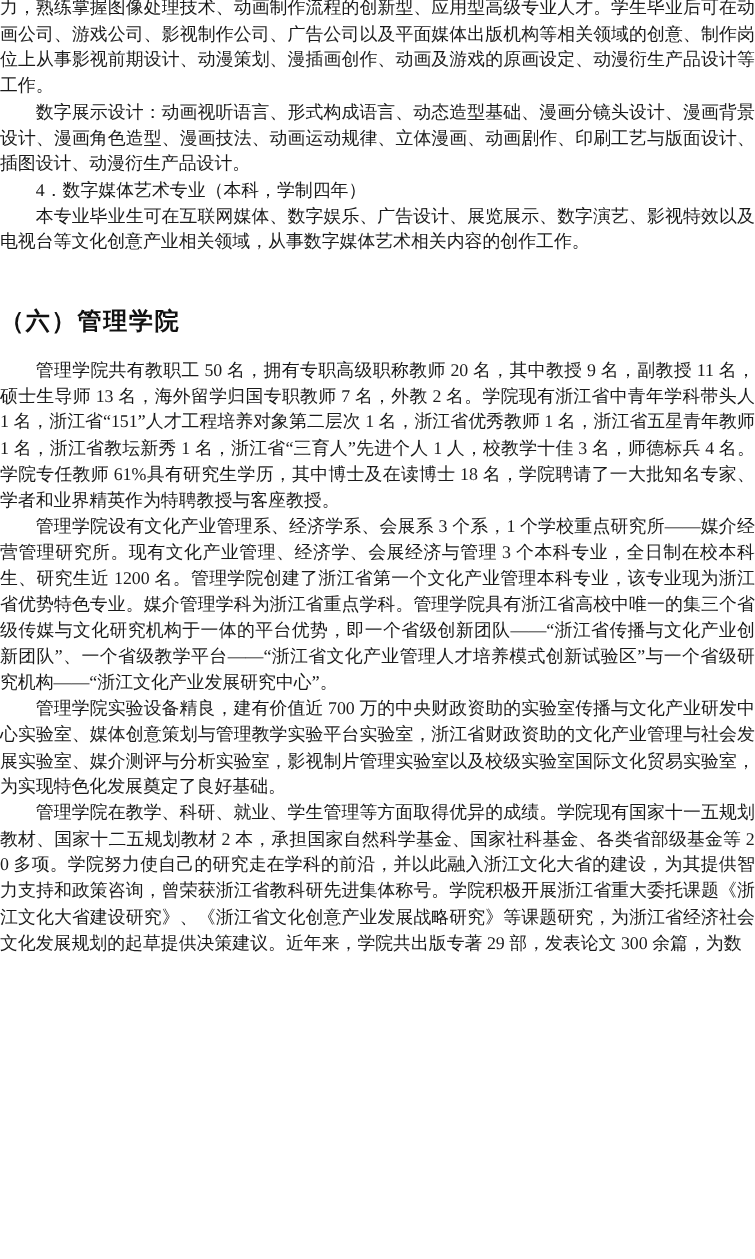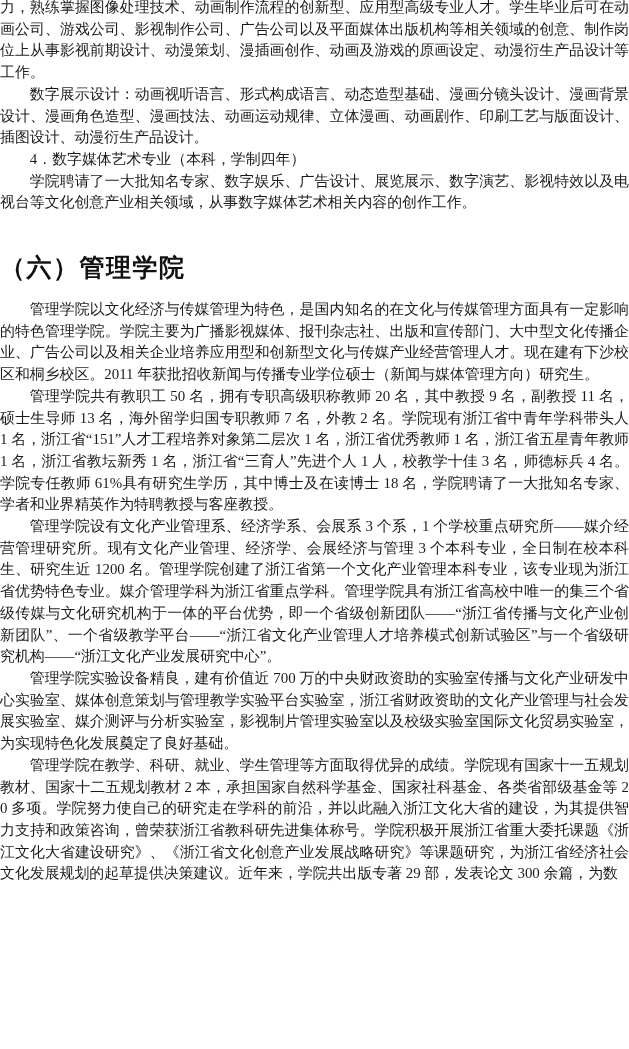--- a/index.html
+++ b/index.html
@@ -28,47 +28,46 @@
     .page p {
       margin: 0;
       text-indent: 2em;
     }
     .page p.cont {
       text-indent: 0;
     }
     .page h2.section-heading {
       font-family: Liberation Serif, serif;
       font-weight: 700;
-      font-size: 25px;
+      font-size: 20px;
       line-height: 32px;
       letter-spacing: 1.5px;
       color: #111111;
       margin: 38px 0 15px 0;
       text-indent: 0;
       text-align: left;
     }
   </style>
 </head>
 <body>
 
 <div class="page">
 
   <p class="cont">力，熟练掌握图像处理技术、动画制作流程的创新型、应用型高级专业人才。学生毕业后可在动画公司、游戏公司、影视制作公司、广告公司以及平面媒体出版机构等相关领域的创意、制作岗位上从事影视前期设计、动漫策划、漫插画创作、动画及游戏的原画设定、动漫衍生产品设计等工作。</p>
 
   <p>数字展示设计：动画视听语言、形式构成语言、动态造型基础、漫画分镜头设计、漫画背景设计、漫画角色造型、漫画技法、动画运动规律、立体漫画、动画剧作、印刷工艺与版面设计、插图设计、动漫衍生产品设计。</p>
 
   <p>4．数字媒体艺术专业（本科，学制四年）</p>
 
 
-  <p>学院聘请了一大批知名专家、数字娱乐、广告设计、展览展示、数字演艺、影视特效以及电视台等文化创意产业相关领域，从事数字媒体艺术相关内容的创作工作。</p>
+  <p>本专业毕业生可在互联网媒体、数字娱乐、广告设计、展览展示、数字演艺、影视特效以及电视台等文化创意产业相关领域，从事数字媒体艺术相关内容的创作工作。</p>
 
 
   <h2 class="section-heading">（六）管理学院</h2>
 
-  <p>管理学院以文化经济与传媒管理为特色，是国内知名的在文化与传媒管理方面具有一定影响的特色管理学院。学院主要为广播影视媒体、报刊杂志社、出版和宣传部门、大中型文化传播企业、广告公司以及相关企业培养应用型和创新型文化与传媒产业经营管理人才。现在建有下沙校区和桐乡校区。2011 年获批招收新闻与传播专业学位硕士（新闻与媒体管理方向）研究生。</p>
 
   <p>管理学院共有教职工 50 名，拥有专职高级职称教师 20 名，其中教授 9 名，副教授 11 名，硕士生导师 13 名，海外留学归国专职教师 7 名，外教 2 名。学院现有浙江省中青年学科带头人 1 名，浙江省“151”人才工程培养对象第二层次 1 名，浙江省优秀教师 1 名，浙江省五星青年教师 1 名，浙江省教坛新秀 1 名，浙江省“三育人”先进个人 1 人，校教学十佳 3 名，师德标兵 4 名。学院专任教师 61%具有研究生学历，其中博士及在读博士 18 名，学院聘请了一大批知名专家、学者和业界精英作为特聘教授与客座教授。</p>
 
   <p>管理学院设有文化产业管理系、经济学系、会展系 3 个系，1 个学校重点研究所——媒介经营管理研究所。现有文化产业管理、经济学、会展经济与管理 3 个本科专业，全日制在校本科生、研究生近 1200 名。管理学院创建了浙江省第一个文化产业管理本科专业，该专业现为浙江省优势特色专业。媒介管理学科为浙江省重点学科。管理学院具有浙江省高校中唯一的集三个省级传媒与文化研究机构于一体的平台优势，即一个省级创新团队——“浙江省传播与文化产业创新团队”、一个省级教学平台——“浙江省文化产业管理人才培养模式创新试验区”与一个省级研究机构——“浙江文化产业发展研究中心”。</p>
 
   <p>管理学院实验设备精良，建有价值近 700 万的中央财政资助的实验室传播与文化产业研发中心实验室、媒体创意策划与管理教学实验平台实验室，浙江省财政资助的文化产业管理与社会发展实验室、媒介测评与分析实验室，影视制片管理实验室以及校级实验室国际文化贸易实验室，为实现特色化发展奠定了良好基础。</p>
 
   <p>管理学院在教学、科研、就业、学生管理等方面取得优异的成绩。学院现有国家十一五规划教材、国家十二五规划教材 2 本，承担国家自然科学基金、国家社科基金、各类省部级基金等 20 多项。学院努力使自己的研究走在学科的前沿，并以此融入浙江文化大省的建设，为其提供智力支持和政策咨询，曾荣获浙江省教科研先进集体称号。学院积极开展浙江省重大委托课题《浙江文化大省建设研究》、《浙江省文化创意产业发展战略研究》等课题研究，为浙江省经济社会文化发展规划的起草提供决策建议。近年来，学院共出版专著 29 部，发表论文 300 余篇，为数</p>
 
 </div>

